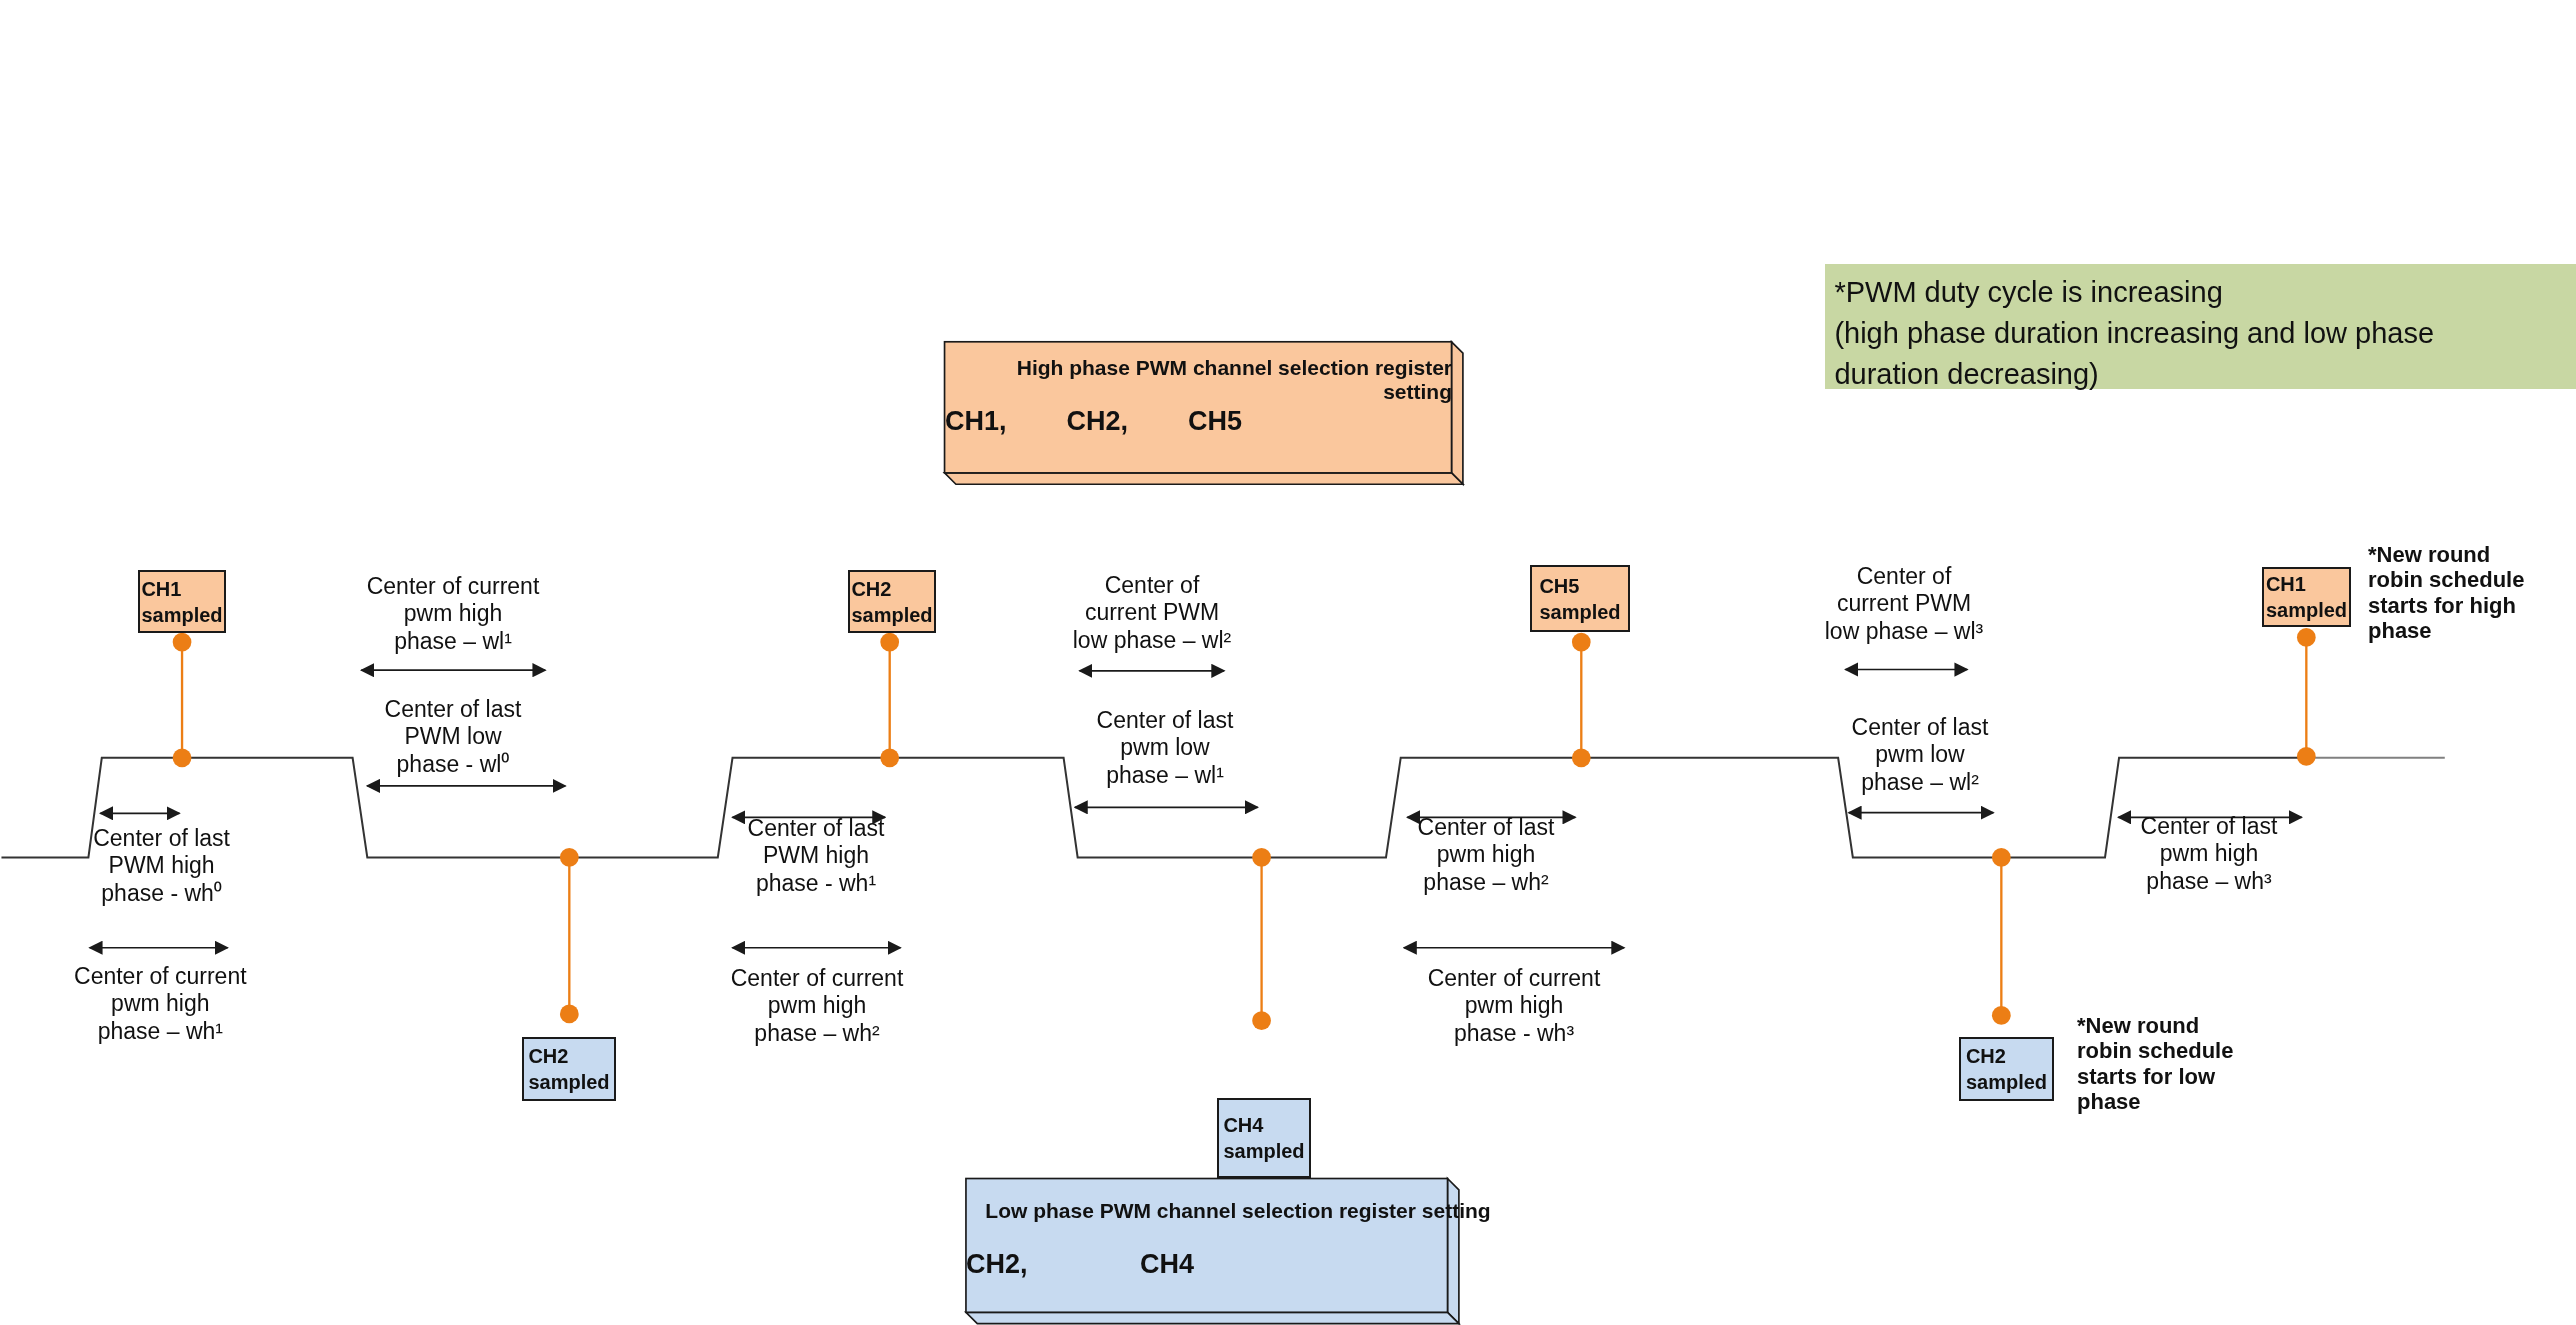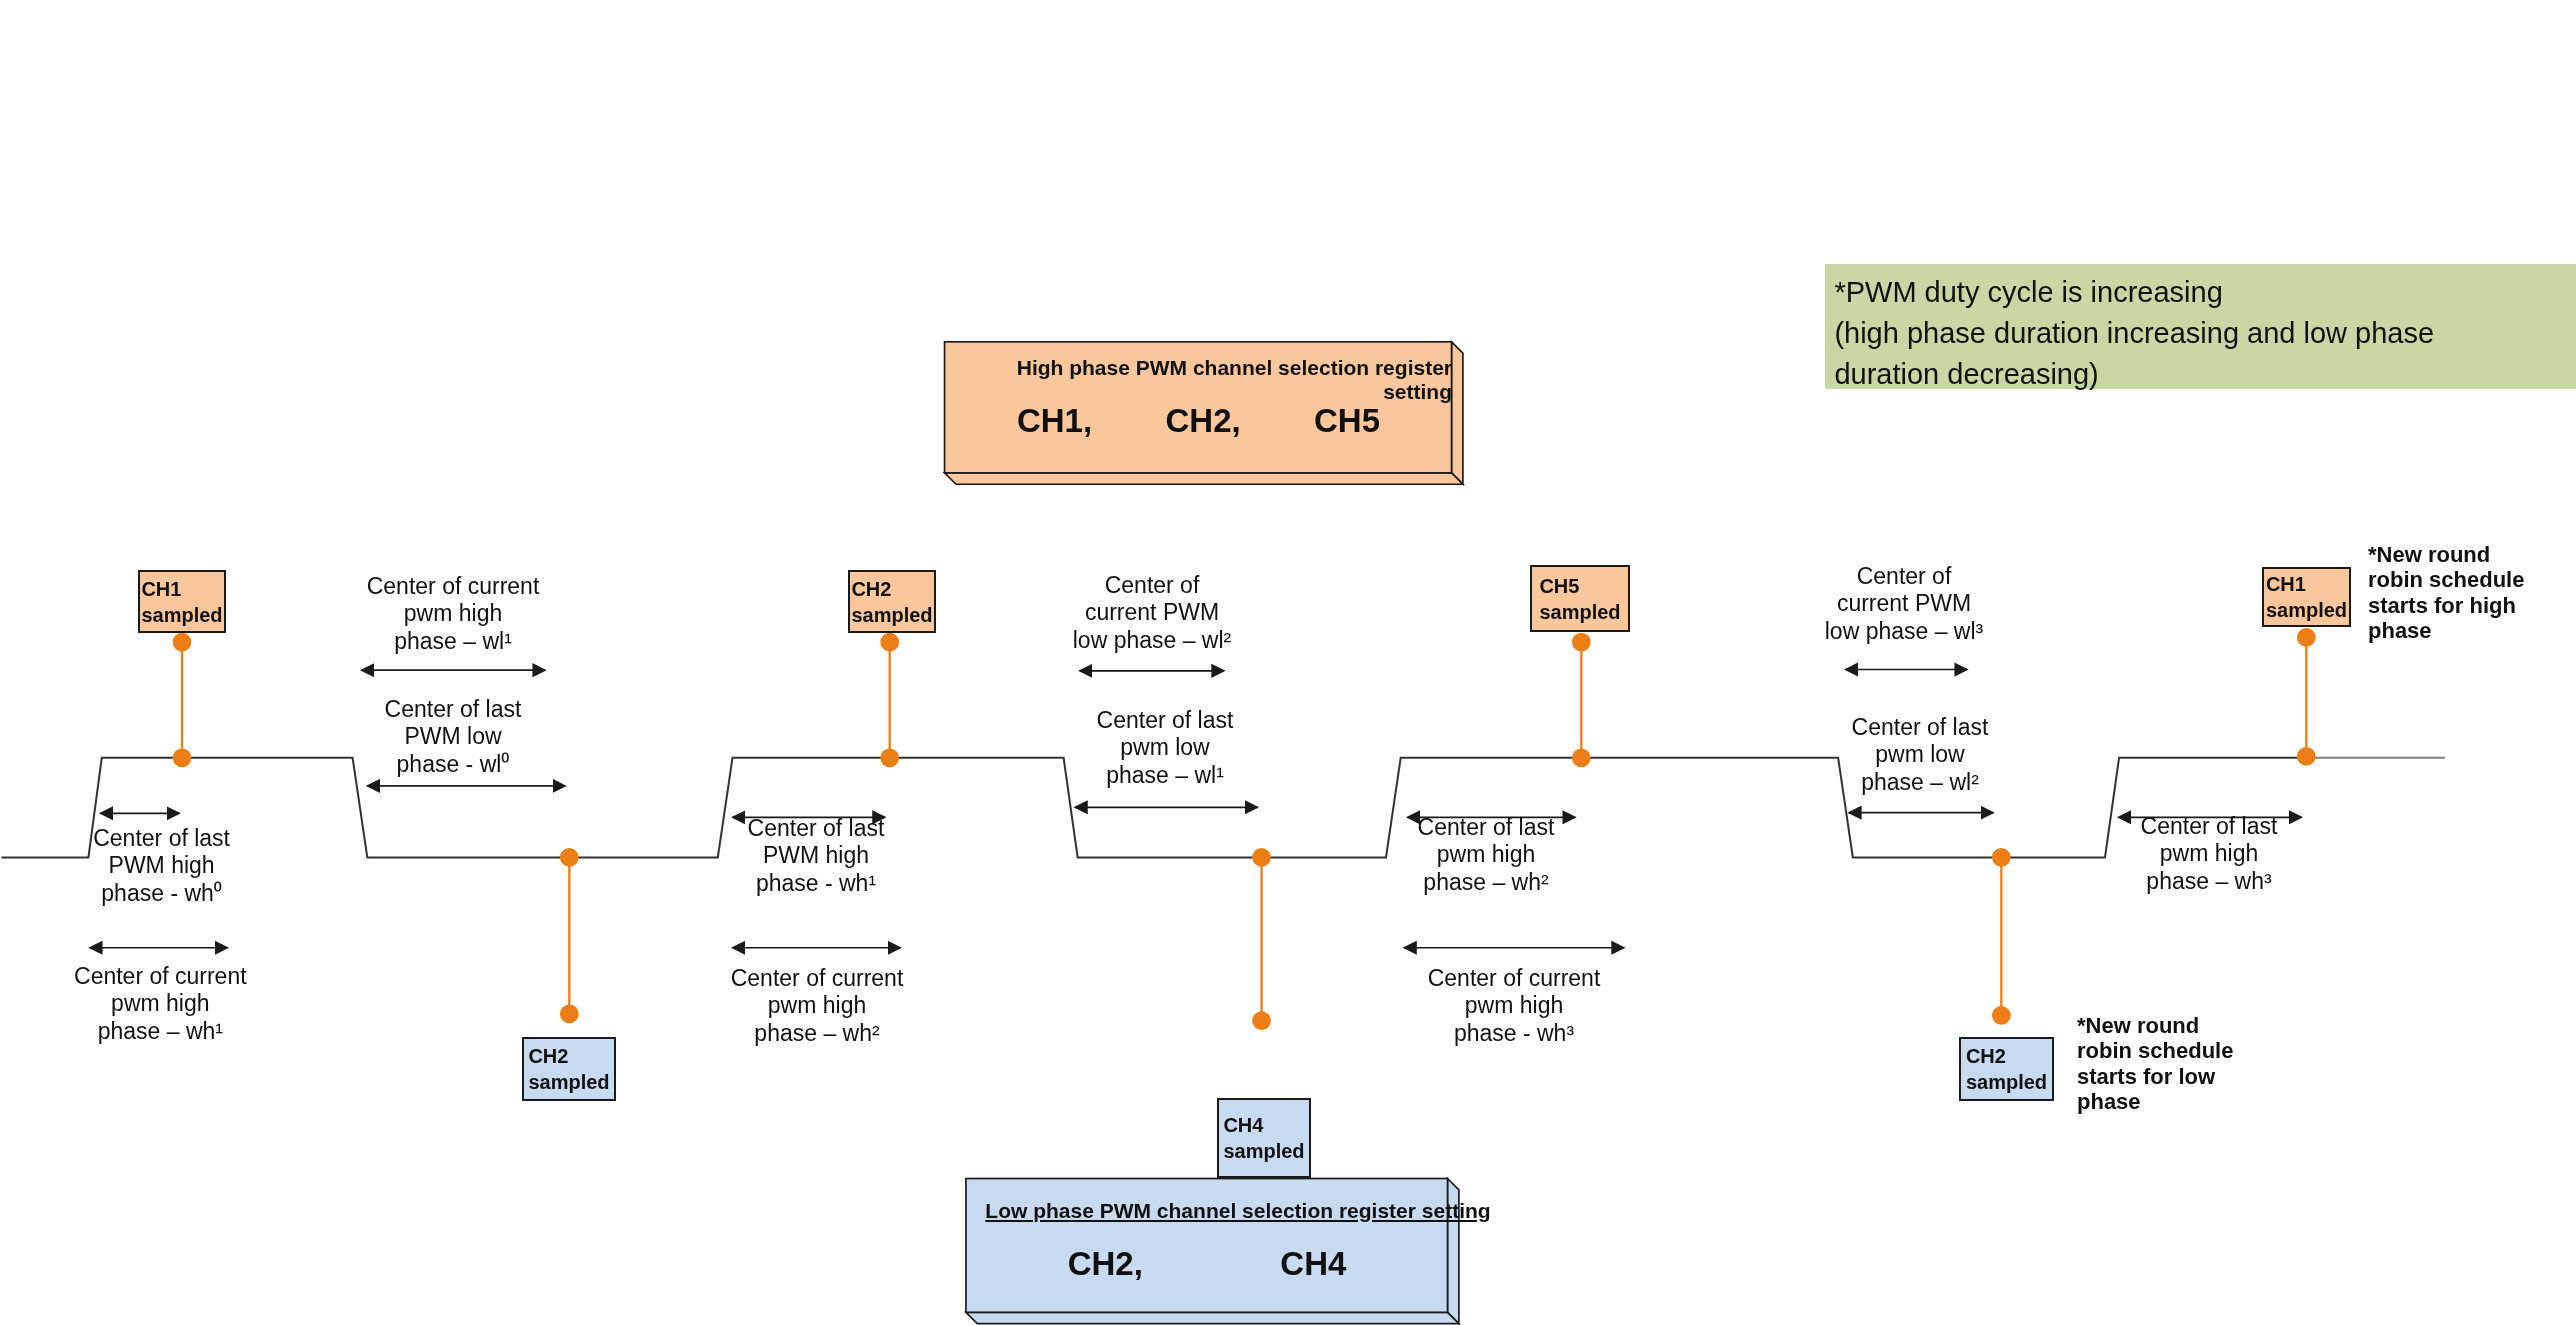--- a/index.html
+++ b/index.html
@@ -19,21 +19,21 @@
   .title-wrap{position:absolute;left:334px;top:14.7px;width:1739px;text-align:center;}
   .title-line{display:inline-block;font-weight:bold;font-size:45px;line-height:1.05;
               border-bottom:4.7px solid #000;padding:0 4px 4.7px 4px;}
   .title-row{margin-bottom:14.7px;}
 
   .green-note{position:absolute;left:1825px;top:264px;width:732px;height:109px;
               background:var(--green-fill,#C8D7A3);padding:8px 9.4px;
               font-size:29px;line-height:41px;white-space:pre-line;}
 
   .reg-title{position:absolute;text-align:center;font-weight:bold;font-size:21px;line-height:24px;}
-  .reg-values{position:absolute;text-align:center;font-weight:bold;font-size:33px;line-height:36px;white-space:pre;}
+  .reg-values{position:absolute;font-weight:bold;font-size:27px;line-height:36px;white-space:pre;}
 
   .sample{position:absolute;border:2px solid #1a1a1a;display:flex;align-items:center;justify-content:center;
           font-weight:bold;font-size:20px;line-height:26px;text-align:left;white-space:pre-line;box-sizing:border-box;}
   .sample.orange{background:var(--orange-fill,#FAC79D);}
   .sample.blue{background:var(--blue-fill,#C7DAF0);}
 
   .ann{position:absolute;width:334px;text-align:center;font-size:23px;line-height:27.4px;white-space:pre-line;}
   .note{position:absolute;width:227px;font-weight:bold;font-size:22px;line-height:25.4px;white-space:pre-line;text-align:left;}
 </style>
 </head>
@@ -118,21 +118,21 @@
 
   <div class="title-wrap">
   </div>
 
   <div class="green-note">*PWM duty cycle is increasing
 (high phase duration increasing and low phase
 duration decreasing)</div>
 
   <div class="reg-title" style="left:945px;top:356px;width:507px;text-align:right;">High phase PWM channel selection register setting</div>
   <div class="reg-values" style="left:945px;top:403px;width:507px;">CH1,        CH2,        CH5</div>
-  <div class="reg-title" style="left:966px;top:1199px;width:544px;text-decoration:underline;">Low phase PWM channel selection register setting</div>
+  <div class="reg-title" style="left:966px;top:1199px;width:544px;">Low phase PWM channel selection register setting</div>
   <div class="reg-values" style="left:966px;top:1246px;width:482px;">CH2,               CH4</div>
 
   <div class="sample orange" style="left:138px;top:570px;width:88px;height:63px;">CH1
 sampled</div>
   <div class="sample orange" style="left:848px;top:570px;width:88px;height:63px;">CH2
 sampled</div>
   <div class="sample orange" style="left:1530px;top:565px;width:100px;height:67px;">CH5
 sampled</div>
   <div class="sample orange" style="left:2262px;top:567px;width:89px;height:60px;">CH1
 sampled</div>

